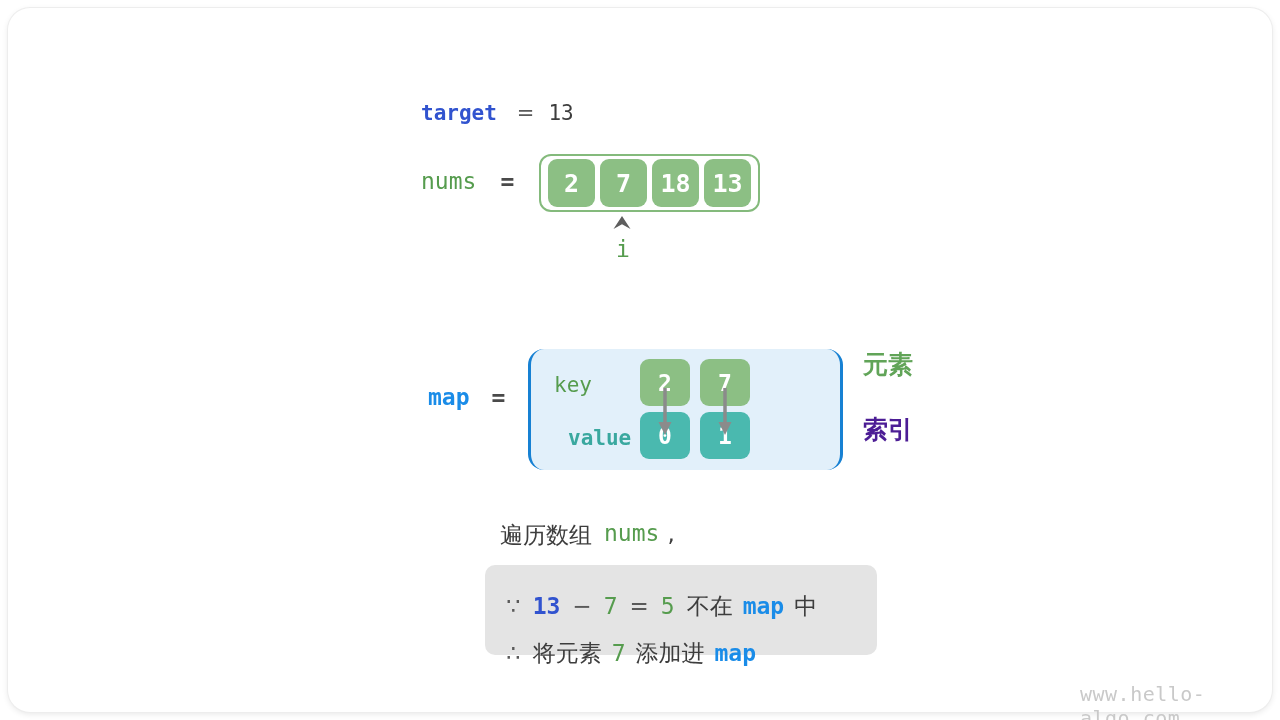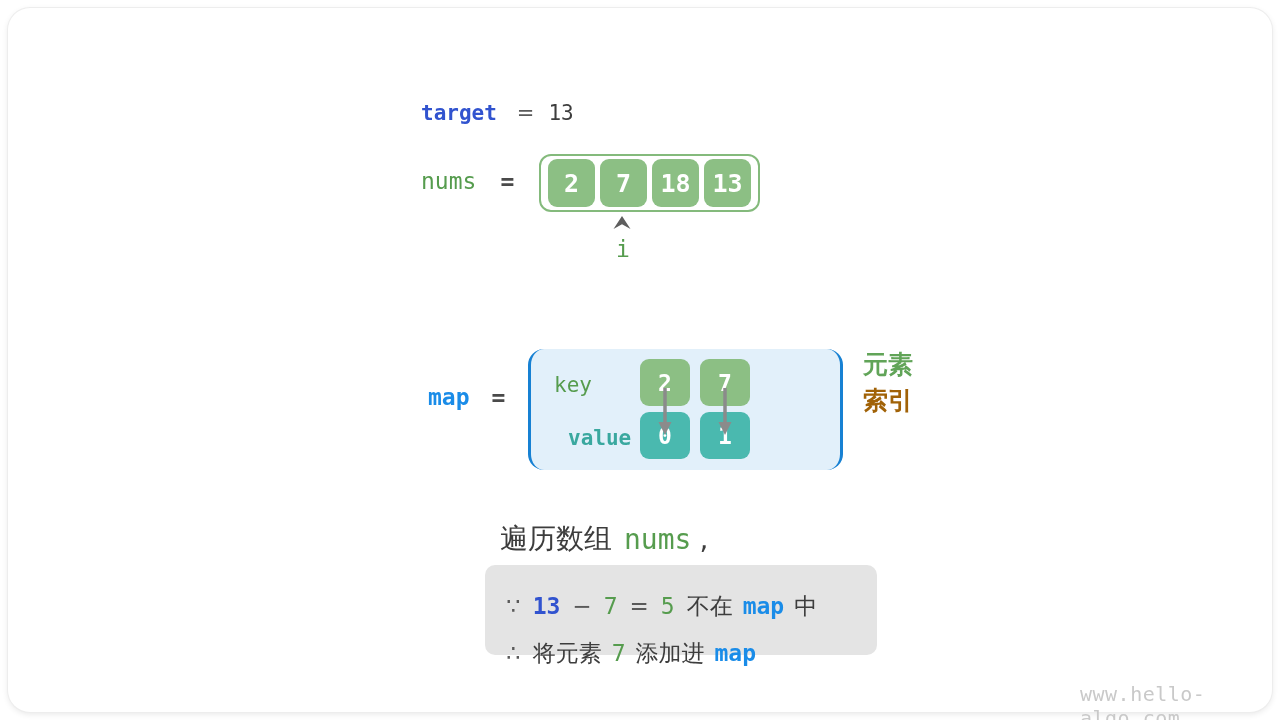--- a/index.html
+++ b/index.html
@@ -64,24 +64,24 @@
     display: flex; align-items: center; justify-content: center;
   }
   .mcell.key { background: #8cbf84; top: 10px; }
   .mcell.val { background: #4ab9af; top: 63px; }
   .mc0 { left: 109px; } .mc1 { left: 169px; }
 
   .map-arrows { position: absolute; left: 0; top: 0; }
 
   .side-label { font-size: 25px; font-weight: bold; }
   .side-element { left: 855px; top: 340px; color: #61a458; }
-  .side-index   { left: 855px; top: 376px; color: #a16207; }
+  .side-index   { left: 855px; top: 405px; color: #4c1d95; }
 
   
-  .caption { left: 492px; top: 512px; display: flex; align-items: center; font-size: 28px; }
+  .caption { left: 492px; top: 512px; display: flex; align-items: flex-start; font-size: 23px; }
   .caption .code { margin: 0 8px 0 12px; }
 
   
   .note-box {
     left: 477px; top: 557px; width: 392px; height: 90px;
     background: #e4e4e4; border-radius: 10px;
     padding: 11px 0 0 21px; font-size: 23px;
   }
   .note-line { display: flex; align-items: baseline; line-height: 34px; }
   .note-line span { margin-right: 12px; }

